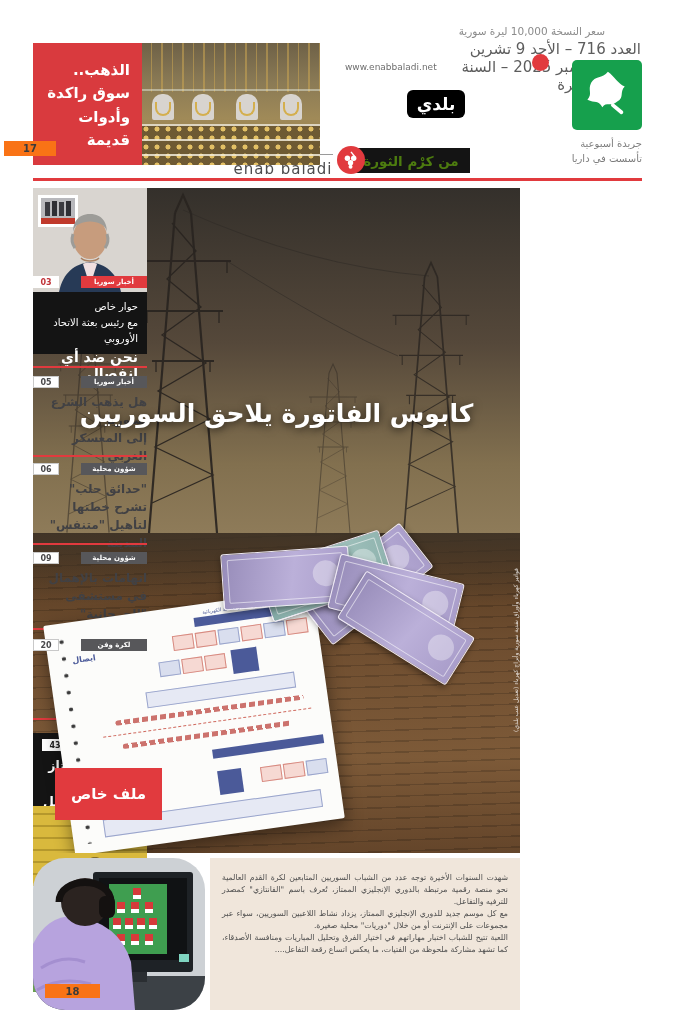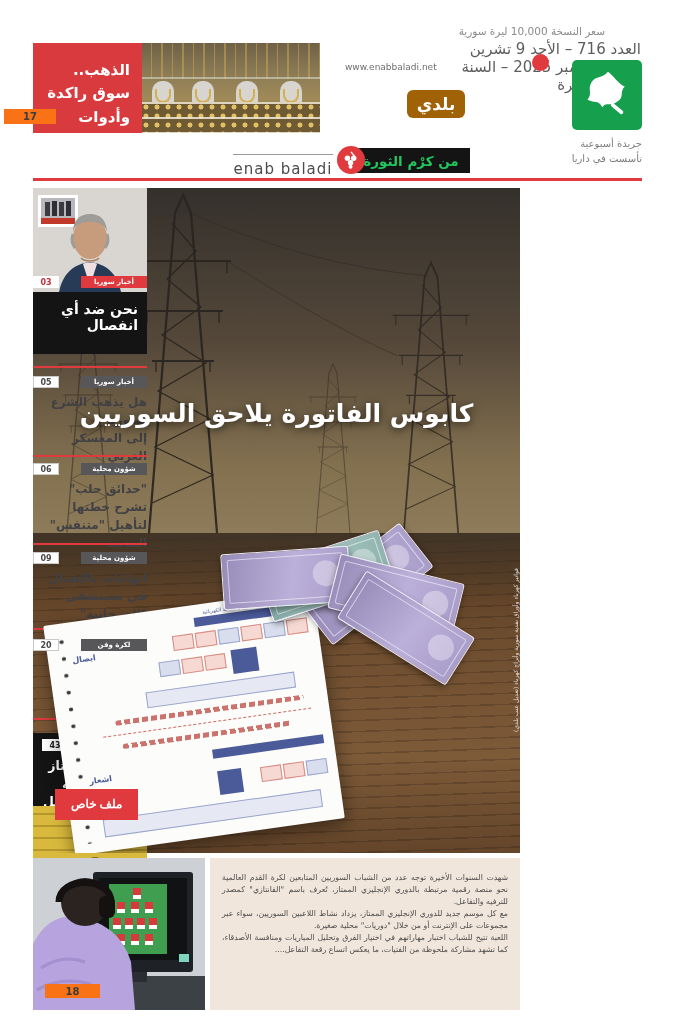--- a/index.html
+++ b/index.html
@@ -24,34 +24,34 @@
     border-radius:5px; display:flex; align-items:center; justify-content:center; }
   .tagline { top:136px; right:33px; width:80px; text-align:right;
     font-size:10px; color:#7d7d7d; line-height:1.5; }
 
   .logo-wrap { top:48px; right:118px; width:230px; height:100px; }
   .logo-ar { position:absolute; top:-14px; right:18px; font-size:92px; font-weight:bold;
     color:#16a04d; -webkit-text-stroke:9px #16a04d; line-height:1.1; letter-spacing:-4px; }
   .logo-dot { position:absolute; top:6px; right:8px; width:17px; height:17px;
     border-radius:50%; background:#e13a3e; }
   .logo-sub-pill { position:absolute; top:42px; right:92px; width:58px; height:28px;
-    background:#a16207; border-radius:6px; display:flex; align-items:center;
+    background:#000000; border-radius:6px; display:flex; align-items:center;
     justify-content:center; }
   .logo-sub-pill span { color:#fff; font-size:17px; font-weight:bold; }
 
   .slogan { top:148px; right:205px; width:118px; height:25px; background:#141414;
     display:flex; align-items:center; justify-content:center; }
-  .slogan span { color:#22c55e; font-size:13.5px; font-weight:bold; }
+  .slogan span { color:#4d7c0f; font-size:13.5px; font-weight:bold; }
   .slogan-grape { top:146px; right:310px; width:28px; height:28px; border-radius:50%;
     background:#e13a3e; display:flex; align-items:center; justify-content:center; z-index:2; }
   .latin { top:154px; right:342px; width:100px; text-align:center; direction:ltr; }
   .latin .line { display:block; height:1px; background:#9a9a9a; margin-bottom:4px; }
   .latin .txt { font-size:15px; color:#4c4c4e; letter-spacing:1px; }
 
-  .gold-box { top:43px; right:355px; left:33px; height:90px; background:#d93a3e; display:flex; }
+  .gold-box { top:43px; right:355px; left:33px; height:122px; background:#d93a3e; display:flex; }
   .gold-photo { position:relative; width:178px; height:100%; overflow:hidden; flex:none;
     background:linear-gradient(180deg,#6e6147 0%,#8a7a55 32%,#a08a58 62%,#8a7440 100%); }
   .gold-chains { position:absolute; top:0; left:0; right:0; height:40%; opacity:.55;
     background:repeating-linear-gradient(90deg, rgba(0,0,0,0) 0 9px, #caa552 9px 10.5px); }
   .gold-shelf { position:absolute; top:38%; left:0; right:0; height:2px;
     background:rgba(235,244,235,.45); }
   .gold-bust { position:absolute; top:42%; width:22px; height:26px; background:#d8d4cf;
     border-radius:10px 10px 2px 2px; }
   .gold-bust::after { content:""; position:absolute; top:8px; left:3px; right:3px; height:12px;
     border:2px solid #d4af4e; border-top:none; border-radius:0 0 10px 10px; }
@@ -80,21 +80,21 @@
   .lead-wood-fade { position:absolute; top:345px; left:0; right:0; height:70px;
     background:linear-gradient(180deg, rgba(62,52,40,.85), rgba(62,52,40,0)); }
 
   .lead-titles { position:absolute; top:198px; left:0; right:0; text-align:center; z-index:5; }
   .lead-title { color:#ffe100; font-size:33px; font-weight:bold;
     text-shadow:0 2px 8px rgba(0,0,0,.65); }
   .lead-subtitle { margin-top:13px; color:#ffffff; font-size:25px; font-weight:600;
     text-shadow:0 2px 8px rgba(0,0,0,.65); }
 
   .badge-special { position:absolute; bottom:33px; left:22px; background:#e13a3e;
-    color:#fff; font-size:12px; font-weight:bold; padding:8px 16px; z-index:6;font-family:Liberation Serif, serif; }
+    color:#fff; font-size:15px; font-weight:bold; padding:17px 16px; z-index:6; }
   .vcaption { position:absolute; top:380px; right:1px; writing-mode:vertical-rl;
     transform:rotate(180deg); font-size:6px; color:rgba(255,255,255,.8); z-index:6; }
 
   
   .bill { position:absolute; top:418px; right:190px; width:272px; height:232px;
     background:#fcfcfa; border-radius:2px; transform:rotate(-8deg);
     box-shadow:0 6px 18px rgba(0,0,0,.45); z-index:3; }
   .bill .holes { position:absolute; top:10px; bottom:10px; right:252px; left:12px; width:8px;
     background:radial-gradient(circle at center, #3a3a3a 1.7px, rgba(0,0,0,0) 2.2px);
     background-size:8px 17px; background-repeat:repeat-y; }
@@ -139,21 +139,21 @@
   .bb-head { font-size:14px; font-weight:bold; margin-top:2px; }
   .side-sep { right:528px; width:114px; height:2px; background:#e13a3e; }
   .side-head { right:528px; width:114px; font-size:12px; font-weight:bold; color:#414144;
     text-align:right; line-height:1.5; }
   .bb-sport-head { font-size:12.5px; font-weight:bold; line-height:1.45; margin-top:6px;
     text-align:right; }
   .tag-inbox { position:static; width:100%; margin-bottom:2px; }
   .tag-inbox .tnum { color:#222; }
 
   
-  .gamer { top:858px; right:470px; left:33px; width:172px; height:152px; overflow:hidden; }
+  .gamer { top:858px; right:470px; left:33px; width:172px; height:152px; overflow:hidden;border-radius:32px; }
   .gamer .pnum-box { position:absolute; bottom:12px; right:105px; left:12px; width:55px;
     height:14px; z-index:3; }
   .story { top:858px; right:155px; left:210px; width:310px; height:152px; background:#f0e6db;
     display:flex; direction:rtl; padding:14px 12px 10px 12px; gap:12px; }
   .story-head { width:100px; flex:none; font-size:16px; font-weight:bold; color:#3b3b3d;
     line-height:1.6; text-align:right; }
   .story-body { flex:1; font-size:7.8px; color:#4e4e4e; line-height:1.55;
     text-align:justify; direction:rtl; }
 </style>
 </head>
@@ -321,20 +321,22 @@
       <path d="M40,44 C42,30 72,30 74,44 C74,36 70,26 57,26 C44,26 40,36 40,44 Z" fill="#9d9c98"></path>
       <path d="M40,46 C38,52 39,56 42,60 M74,46 C76,52 75,56 72,60" stroke="#9d9c98" stroke-width="3" fill="none"></path>
       <path d="M48,70 C52,74 62,74 66,70" stroke="#a97f60" stroke-width="1.5" fill="none"></path>
     </svg>
   </div>
   <div class="abs tagrow tag-red" style="top:276px;">
     <span class="tbar">أخبار سوريا</span>
     <span class="tnum">03</span>
   </div>
   <div class="abs blackbox" style="top:292px; height:62px;">
+    <div class="bb-kicker preline">حوار خاص
+مع رئيس بعثة الاتحاد الأوروبي</div>
     <div class="bb-head">نحن ضد أي انفصال</div>
   </div>
   <div class="abs side-sep" style="top:366px;"></div>
 
   <div class="abs tagrow tag-gray" style="top:376px;">
     <span class="tbar">أخبار سوريا</span>
     <span class="tnum">05</span>
   </div>
   <div class="abs side-head preline" style="top:393px;">هل يذهب الشرع بسوريا
 إلى المعسكر الغربي</div>

